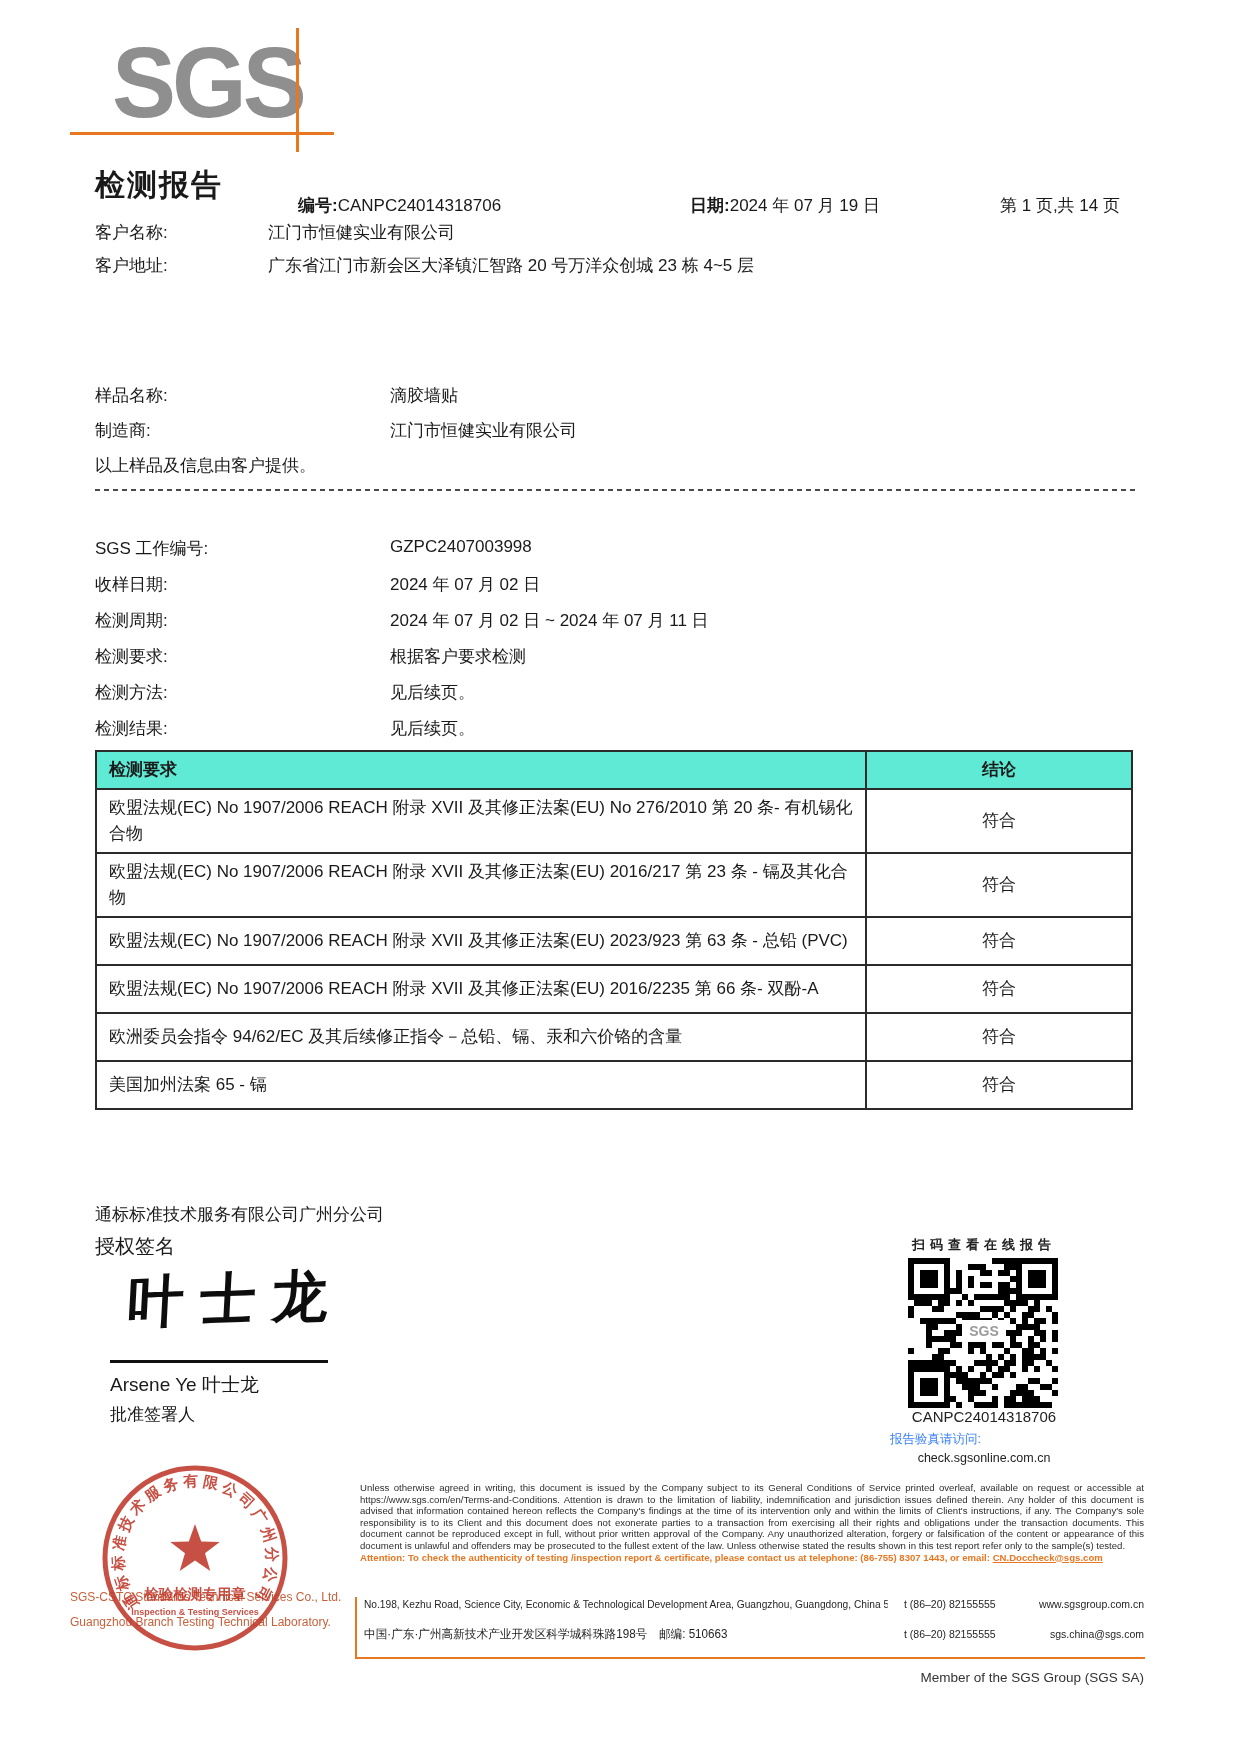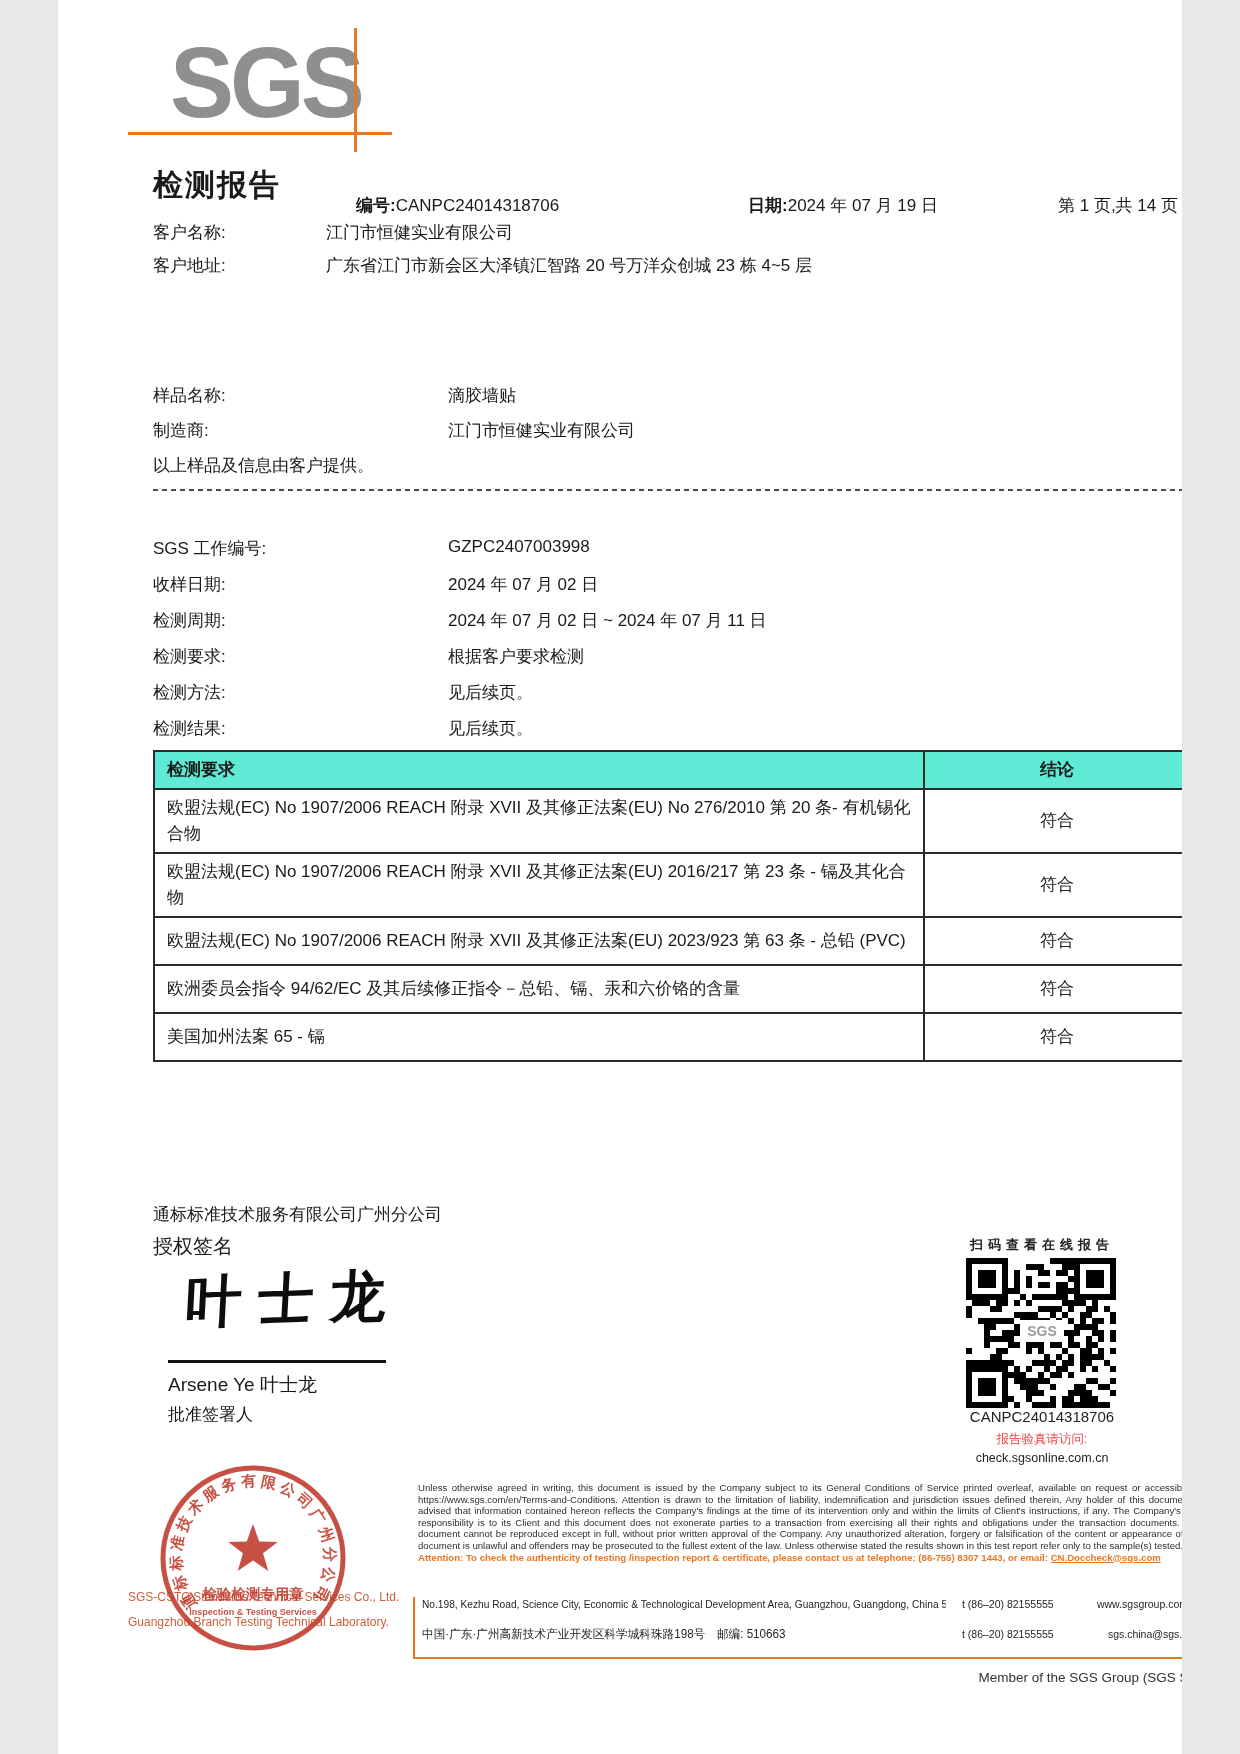--- a/index.html
+++ b/index.html
@@ -1,17 +1,17 @@
 <!DOCTYPE html>
 <html><head>
 <meta charset="utf-8">
 <style>
   html,body{margin:0;padding:0;background:#e8e8e8;}
   .page{
-    position:relative;width:1124px;height:1754px;background:#ffffff;
+    position:relative;width:1240px;height:1754px;background:#ffffff;
     margin:0 auto;font-family:"Liberation Sans", sans-serif;color:#1a1a1a;
     overflow:hidden;
   }
   .abs{position:absolute;}
   
   .sgs-logo{left:112px;top:32px;font-size:96px;font-weight:bold;color:#8f8f8f;
     letter-spacing:-4px;line-height:1;transform:scaleY(1.05);transform-origin:top left;}
   .logo-vline{left:296px;top:28px;width:3px;height:124px;background:#e87722;}
   .logo-hline{left:70px;top:132px;width:264px;height:3px;background:#e87722;}
   
@@ -43,21 +43,21 @@
   .sig-name{left:110px;top:1372px;font-size:19px;}
   .sig-role{left:110px;top:1403px;font-size:17px;}
   
   .qr-caption{left:896px;top:1236px;width:176px;text-align:center;font-size:13px;
     letter-spacing:5px;font-weight:bold;color:#222;}
   .qr-box{left:908px;top:1258px;width:150px;height:150px;}
   .qr-box svg{display:block;}
   .qr-center{left:962px;top:1320px;width:44px;height:22px;background:#fff;
     text-align:center;font-size:14px;font-weight:bold;color:#9a9a9a;line-height:22px;}
   .qr-code-text{left:890px;top:1408px;width:188px;text-align:center;font-size:15px;color:#222;}
-  .qr-verify1{left:890px;top:1431px;width:188px;text-align:center;font-size:12.5px;color:#ef4444;}
+  .qr-verify1{left:890px;top:1431px;width:188px;font-size:12.5px;color:#3b82f6;}
   .qr-verify2{left:890px;top:1451px;width:188px;text-align:center;font-size:12.5px;color:#222;}
   
   .stamp{left:95px;top:1458px;width:200px;height:200px;opacity:0.88;}
   .stamp-side1{left:70px;top:1590px;font-size:12px;color:#c8603c;white-space:nowrap;}
   .stamp-side2{left:70px;top:1615px;font-size:12px;color:#c8603c;white-space:nowrap;}
   
   .legal{left:360px;top:1482px;width:784px;font-size:9.6px;line-height:11.6px;
     color:#2e2e2e;text-align:justify;}
   .attention{color:#e87722;font-weight:bold;}
   .attention .u{text-decoration:underline;}
@@ -124,20 +124,24 @@
     <tr>
       <td>欧盟法规(EC) No 1907/2006 REACH 附录 XVII 及其修正法案(EU) No 276/2010 第 20 条- 有机锡化合物</td>
       <td class="c">符合</td>
     </tr>
     <tr>
       <td>欧盟法规(EC) No 1907/2006 REACH 附录 XVII 及其修正法案(EU) 2016/217 第 23 条 - 镉及其化合物</td>
       <td class="c">符合</td>
     </tr>
     <tr>
       <td>欧盟法规(EC) No 1907/2006 REACH 附录 XVII 及其修正法案(EU) 2023/923 第 63 条 - 总铅 (PVC)</td>
+      <td class="c">符合</td>
+    </tr>
+    <tr>
+      <td>欧盟法规(EC) No 1907/2006 REACH 附录 XVII 及其修正法案(EU) 2016/2235 第 66 条- 双酚-A</td>
       <td class="c">符合</td>
     </tr>
     <tr>
       <td>欧洲委员会指令 94/62/EC 及其后续修正指令－总铅、镉、汞和六价铬的含量</td>
       <td class="c">符合</td>
     </tr>
     <tr>
       <td>美国加州法案 65 - 镉</td>
       <td class="c">符合</td>
     </tr>

